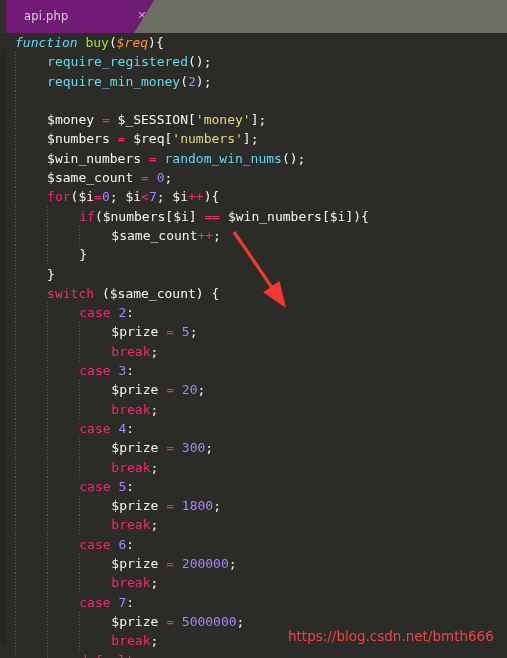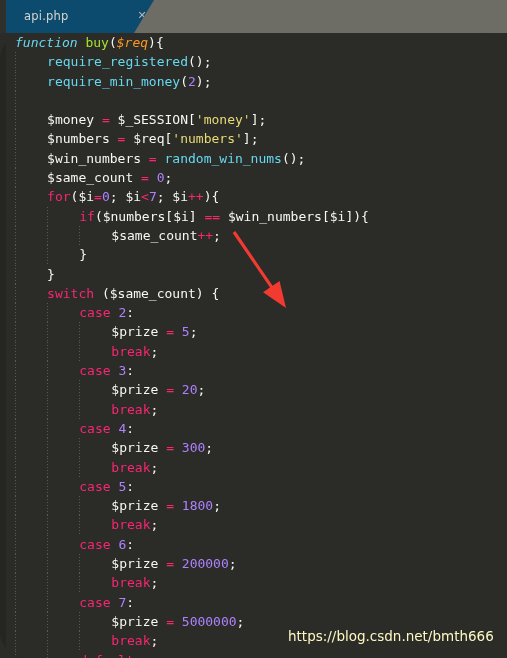--- a/index.html
+++ b/index.html
@@ -30,21 +30,21 @@
     left: 0; top: 0;
     width: 6px; height: 33px;
     background: #2f2f2c;
   }
   .tab {
     position: absolute;
     left: 6px;
     top: 0;
     width: 162px;
     height: 33px;
-    background: #0c4a6e;
+    background: #701a75;
     -webkit-clip-path: polygon(0 0, 148px 0, 128px 33px, 0 33px);
     clip-path: polygon(0 0, 148px 0, 128px 33px, 0 33px);
     cursor: default;
   }
   .tab-label {
     position: absolute;
     left: 18px;
     top: 9px;
     font-family: "DejaVu Sans", "Liberation Sans", sans-serif;
     font-size: 11.5px;
@@ -141,21 +141,21 @@
     color: #cc00cc;
     white-space: nowrap;
     letter-spacing: .5px;
   }
   .watermark {
     position: absolute;
     left: 288px;
     top: 628px;
     font-family: "DejaVu Sans", "Liberation Sans", sans-serif;
     font-size: 13.5px;
-    color: #fef9c3;
+    color: #ef4444;
     white-space: nowrap;
   }
 </style>
 </head>
 <body>
 
 <div id="app">
 
   <div class="tabbar">
     <div class="tabbar-left-pad"></div>

